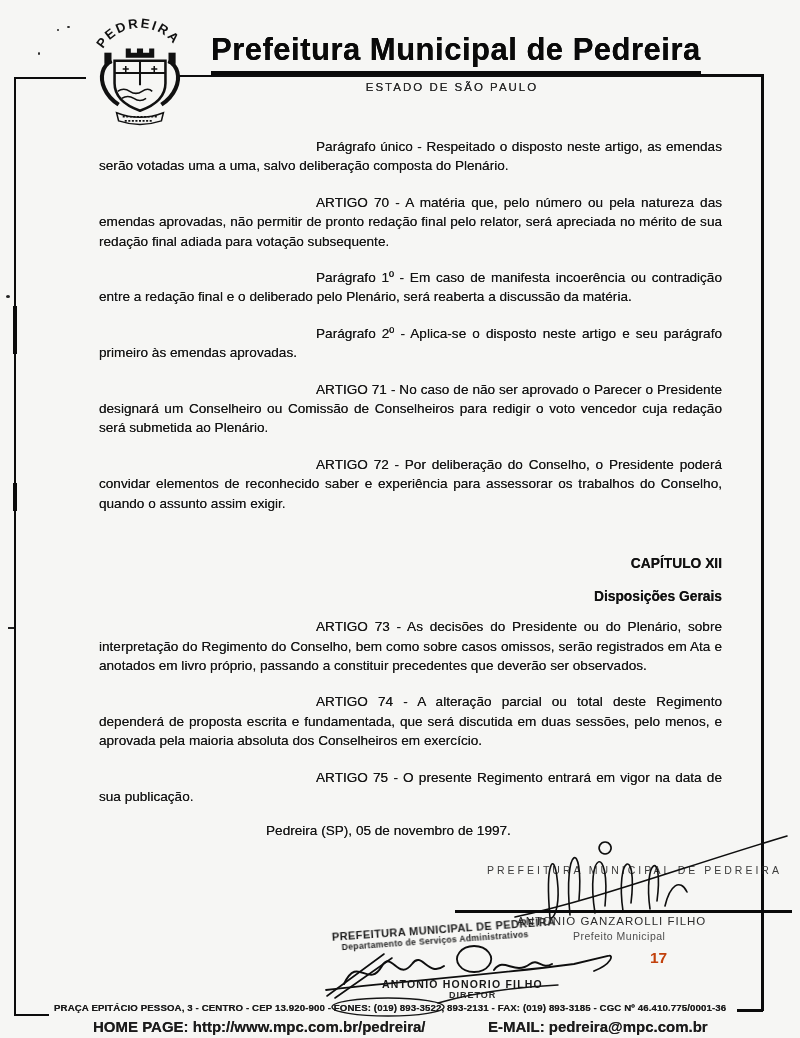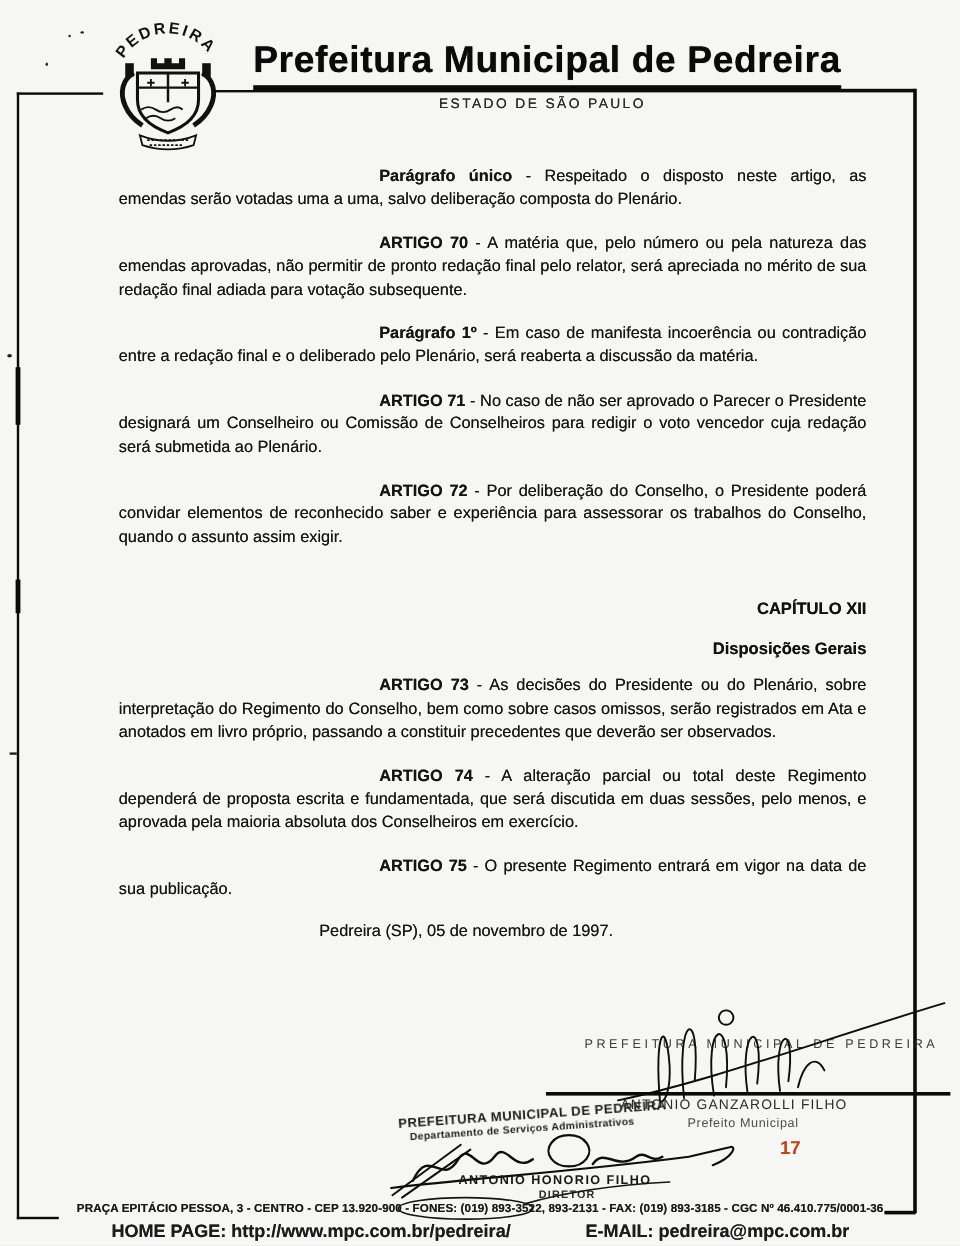--- a/index.html
+++ b/index.html
@@ -25,21 +25,21 @@
     position:absolute; left:213px; top:81px; width:478px; text-align:center;
     font-size:11.5px; letter-spacing:2px; color:#2a2a2a; text-shadow:0 0 .4px #333;
   }
   
   .body-copy { position:absolute; left:99px; top:137px; width:623px; }
   .body-copy p {
     font-size:13.6px; line-height:19.4px; text-align:justify;
     text-indent:197px; margin-bottom:17px; color:#141414;
     text-shadow:0 0 .45px rgba(10,10,10,.75);
   }
-  .body-copy p b { font-weight:700;padding-left:20px; }
+  .body-copy p b { font-weight:400;padding-left:20px; }
   .chap {
     text-align:right; font-weight:700; font-size:13.8px; color:#111;
     text-shadow:0 0 .5px rgba(0,0,0,.8);
   }
   .chap1 { margin:43px 0 0 0; }
   .chap2 { margin:18px 0 13px 0; }
   .dateline {
     font-size:13.6px; text-indent:167px; color:#141414;
     text-shadow:0 0 .45px rgba(10,10,10,.75);
   }
@@ -69,21 +69,21 @@
     position:absolute; left:382px; top:978px; font-size:10.5px; font-weight:700;
     letter-spacing:1.2px; color:#161616; filter:blur(.35px); white-space:nowrap;
   }
   .role-left {
     position:absolute; left:449px; top:990px; font-size:9px; font-weight:700;
     letter-spacing:1px; color:#2a2a2a; filter:blur(.55px);
   }
   .page-number { position:absolute; left:650px; top:949px; font-size:15.5px; font-weight:700; color:#c2410c; }
   
   .footer-1 {
-    position:absolute; left:64px; top:1002px; width:706px; white-space:nowrap;
+    position:absolute; left:54px; top:1002px; width:706px; white-space:nowrap;
     font-size:9.7px; font-weight:700; letter-spacing:.1px; color:#1b1b1b;
     text-shadow:0 0 .4px rgba(0,0,0,.7);
   }
   .footer-hp, .footer-em {
     position:absolute; top:1018px; white-space:nowrap;
     font-size:15px; font-weight:700; color:#1b1b1b; text-shadow:0 0 .4px rgba(0,0,0,.7);
   }
   .footer-hp { left:93px; }
   .footer-em { left:488px; }
   
@@ -131,20 +131,21 @@
     </svg>
   </div>
   <div class="title">Prefeitura Municipal de Pedreira</div>
   <div class="title-rule2"></div>
   <div class="subtitle">ESTADO DE SÃO PAULO</div>
 
   <div class="body-copy">
     <p><b>Parágrafo único</b><span> - Respeitado o disposto neste artigo, as emendas serão votadas uma a uma, salvo deliberação composta do Plenário.</span></p>
     <p><b>ARTIGO 70</b><span> - A matéria que, pelo número ou pela natureza das emendas aprovadas, não permitir de pronto redação final pelo relator, será apreciada no mérito de sua redação final adiada para votação subsequente.</span></p>
     <p><b>Parágrafo 1º</b><span> - Em caso de manifesta incoerência ou contradição entre a redação final e o deliberado pelo Plenário, será reaberta a discussão da matéria.</span></p>
+    <p><b>Parágrafo 2º</b><span> - Aplica-se o disposto neste artigo e seu parágrafo primeiro às emendas aprovadas.</span></p>
     <p><b>ARTIGO 71</b><span> - No caso de não ser aprovado o Parecer o Presidente designará um Conselheiro ou Comissão de Conselheiros para redigir o voto vencedor cuja redação será submetida ao Plenário.</span></p>
     <p><b>ARTIGO 72</b><span> - Por deliberação do Conselho, o Presidente poderá convidar elementos de reconhecido saber e experiência para assessorar os trabalhos do Conselho, quando o assunto assim exigir.</span></p>
 
     <div class="chap chap1">CAPÍTULO XII</div>
     <div class="chap chap2">Disposições Gerais</div>
 
     <p><b>ARTIGO 73</b><span> - As decisões do Presidente ou do Plenário, sobre interpretação do Regimento do Conselho, bem como sobre casos omissos, serão registrados em Ata e anotados em livro próprio, passando a constituir precedentes que deverão ser observados.</span></p>
     <p><b>ARTIGO 74</b><span> - A alteração parcial ou total deste Regimento dependerá de proposta escrita e fundamentada, que será discutida em duas sessões, pelo menos, e aprovada pela maioria absoluta dos Conselheiros em exercício.</span></p>
     <p><b>ARTIGO 75</b><span> - O presente Regimento entrará em vigor na data de sua publicação.</span></p>
 

